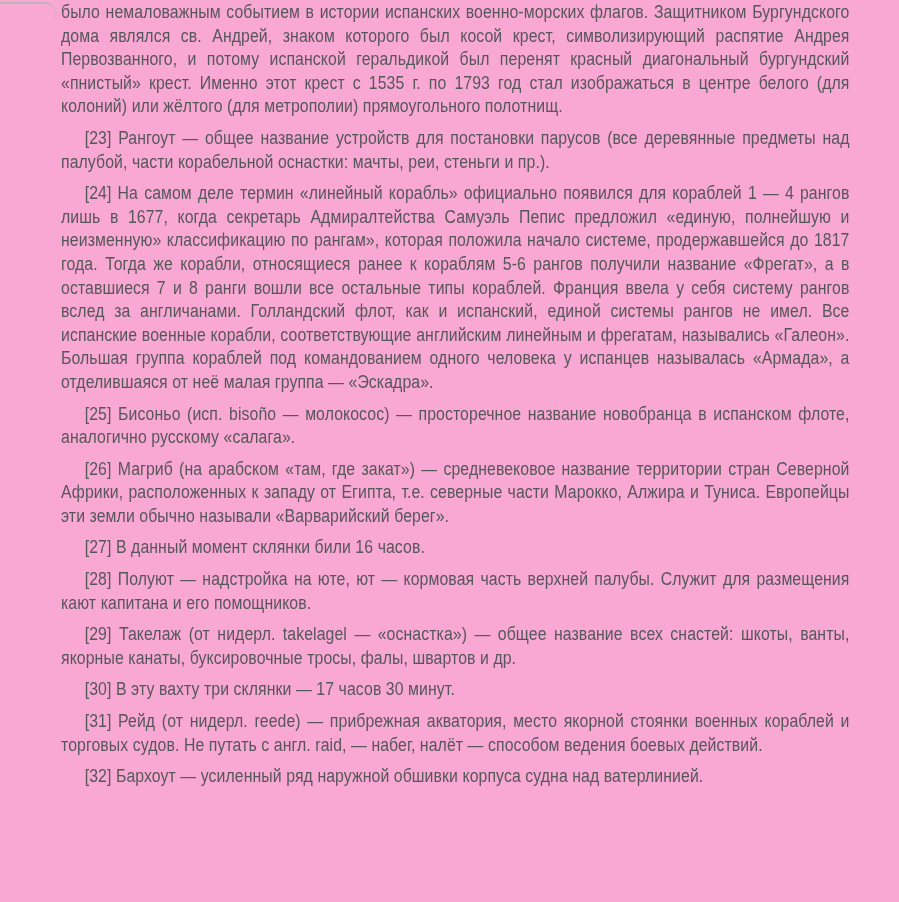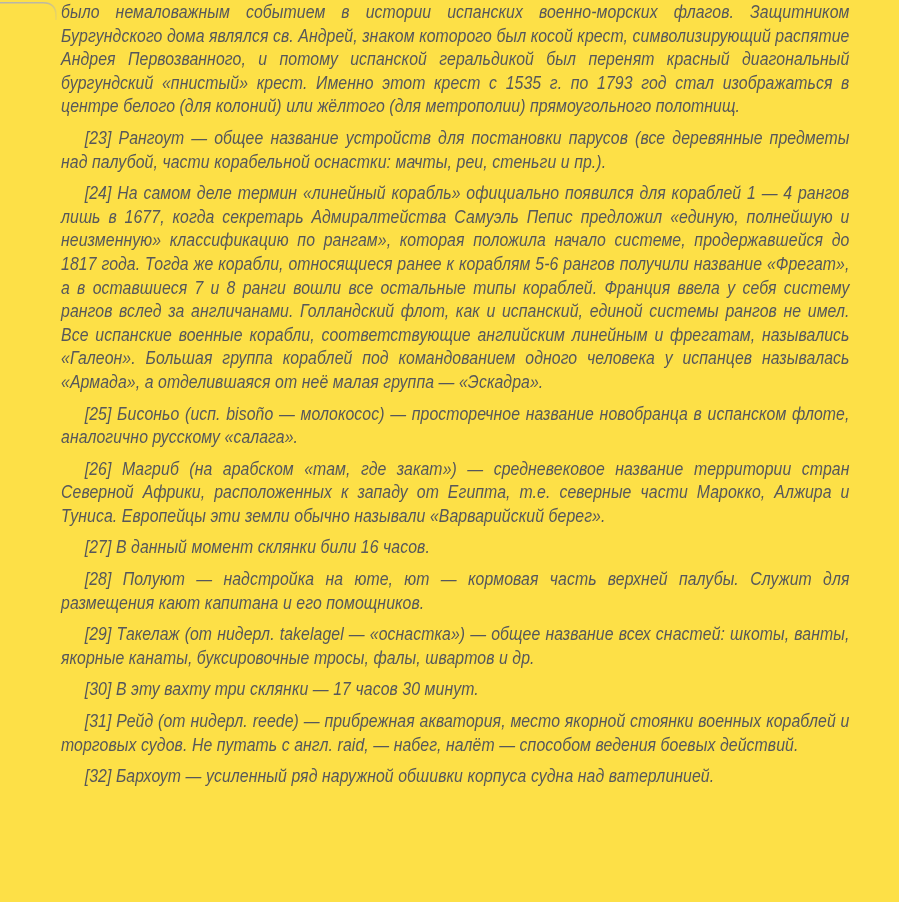--- a/index.html
+++ b/index.html
@@ -10,22 +10,21 @@
   body {
     width: 899px;
     height: 902px;
     overflow: hidden;
     position: relative;
     font-family: "Liberation Sans", "DejaVu Sans", sans-serif;
   }
   .page {
     position: absolute;
     inset: 0;
-    background: #fde047;
-    font-style: italic;
+    background: #f9a8d4;
   }
   .corner-decoration {
     position: absolute;
     top: 0;
     left: 0;
     width: 70px;
     height: 26px;
     pointer-events: none;
   }
   .text-column {

